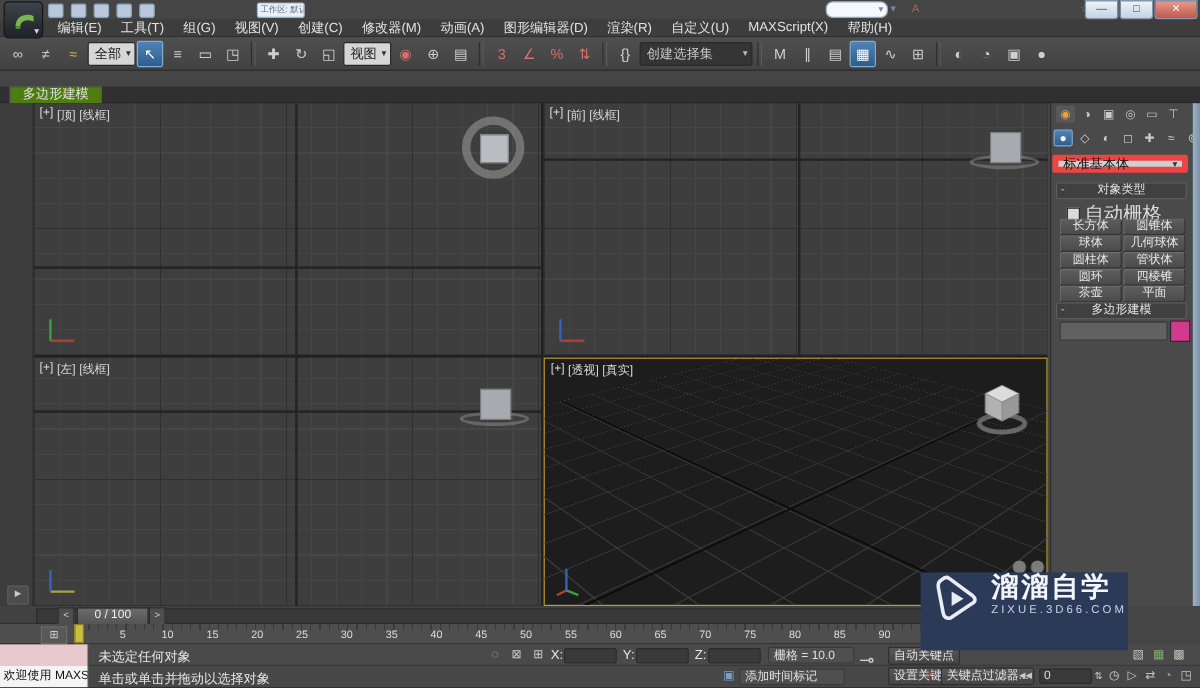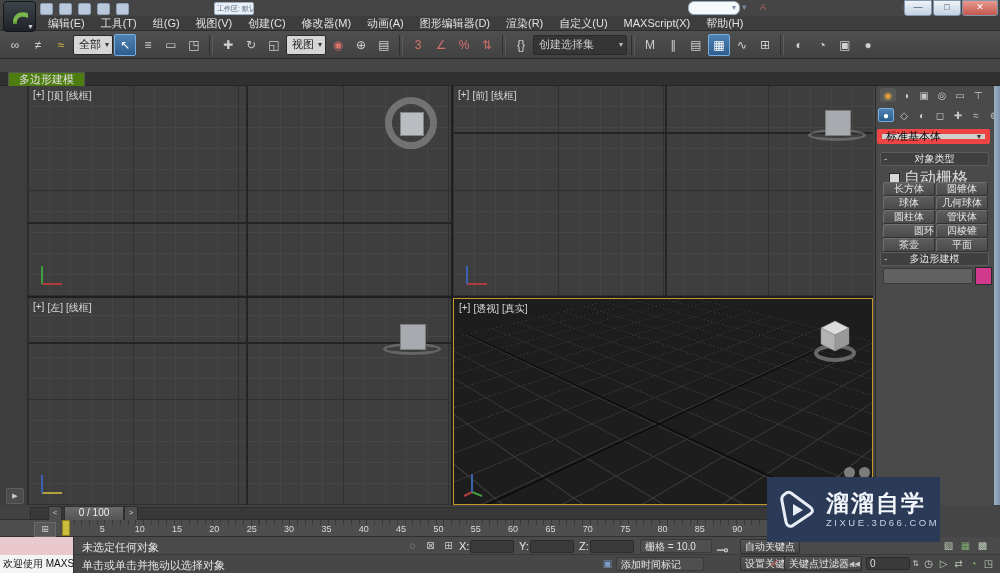--- a/index.html
+++ b/index.html
@@ -111,21 +111,21 @@
   .stext{position:absolute;font-size:11px;color:#e6e6e6;white-space:nowrap;}
   .sico{position:absolute;width:15px;height:14px;color:#c9c9c9;font-size:10px;text-align:center;line-height:14px;}
   .sfield{position:absolute;height:13px;background:#3a3a3a;border:1px solid #2b2b2b;border-radius:2px;box-sizing:border-box;color:#ddd;font-size:10px;line-height:12px;padding-left:3px;}
   .sbox{position:absolute;height:14px;border:1px solid #3a3a3a;border-radius:2px;font-size:10px;color:#e0e0e0;line-height:14px;padding:0 4px;background:#4f4f4f;box-sizing:border-box;white-space:nowrap;}
   .kbtn{position:absolute;height:15px;background:linear-gradient(#565656,#464646);border:1px solid #303030;border-radius:2px;font-size:10px;color:#e6e6e6;line-height:14px;padding:0 4px;box-sizing:border-box;white-space:nowrap;}
   .keyico{position:absolute;font-size:15px;color:#1d1d1d;text-shadow:0 0 1px #666;color:#cfcfcf;}
   .navico{position:absolute;width:15px;height:14px;font-size:10px;color:#b9c9b4;text-align:center;line-height:14px;}
   .navico.grn{color:#7fae6f;}
   .redchk{position:absolute;color:#c2453c;font-size:11px;}
   
-  .watermark{left:767px;top:477px;width:173px;height:65px;background:#2b3a57;z-index:50;display:flex;align-items:center;padding-left:10px;box-sizing:border-box;gap:9px;}
+  .watermark{left:767px;top:477px;width:173px;height:65px;background:#2b3a57;z-index:50;display:flex;align-items:flex-start;padding-left:10px;box-sizing:border-box;gap:9px;}
   .wm-logo svg{display:block;}
   .wm-brand{font-size:23px;color:#f2f5fa;font-weight:bold;letter-spacing:2px;line-height:24px;}
   .wm-url{font-size:9.5px;color:#c9d3e4;letter-spacing:2.5px;text-transform:uppercase;margin-top:2px;}
 </style>
 </head>
 <body>
 
 <div id="app">
 
   <div class="abs appbtn">
@@ -332,21 +332,21 @@
     <div class="abs agrow">
       <span class="cb"></span>
       <span>自动栅格</span>
     </div>
     <div class="pbtn" style="left:8px;top:96px;">长方体</div>
     <div class="pbtn" style="left:61px;top:96px;">圆锥体</div>
     <div class="pbtn" style="left:8px;top:110px;">球体</div>
     <div class="pbtn" style="left:61px;top:110px;">几何球体</div>
     <div class="pbtn" style="left:8px;top:124px;">圆柱体</div>
     <div class="pbtn" style="left:61px;top:124px;">管状体</div>
-    <div class="pbtn" style="left:8px;top:138px;text-align:right;">圆环</div>
+    <div class="pbtn" style="left:8px;top:138px;">圆环</div>
     <div class="pbtn" style="left:61px;top:138px;">四棱锥</div>
     <div class="pbtn" style="left:8px;top:152px;">茶壶</div>
     <div class="pbtn" style="left:61px;top:152px;">平面</div>
     <div class="rollout" style="top:166px;">
       <span class="minus">-</span>
       <span>多边形建模</span>
     </div>
     <div class="abs nameinput" style="top:182px;"></div>
     <div class="abs swatch" style="top: 181px; background: rgb(210, 58, 142);"></div>
   </div>

